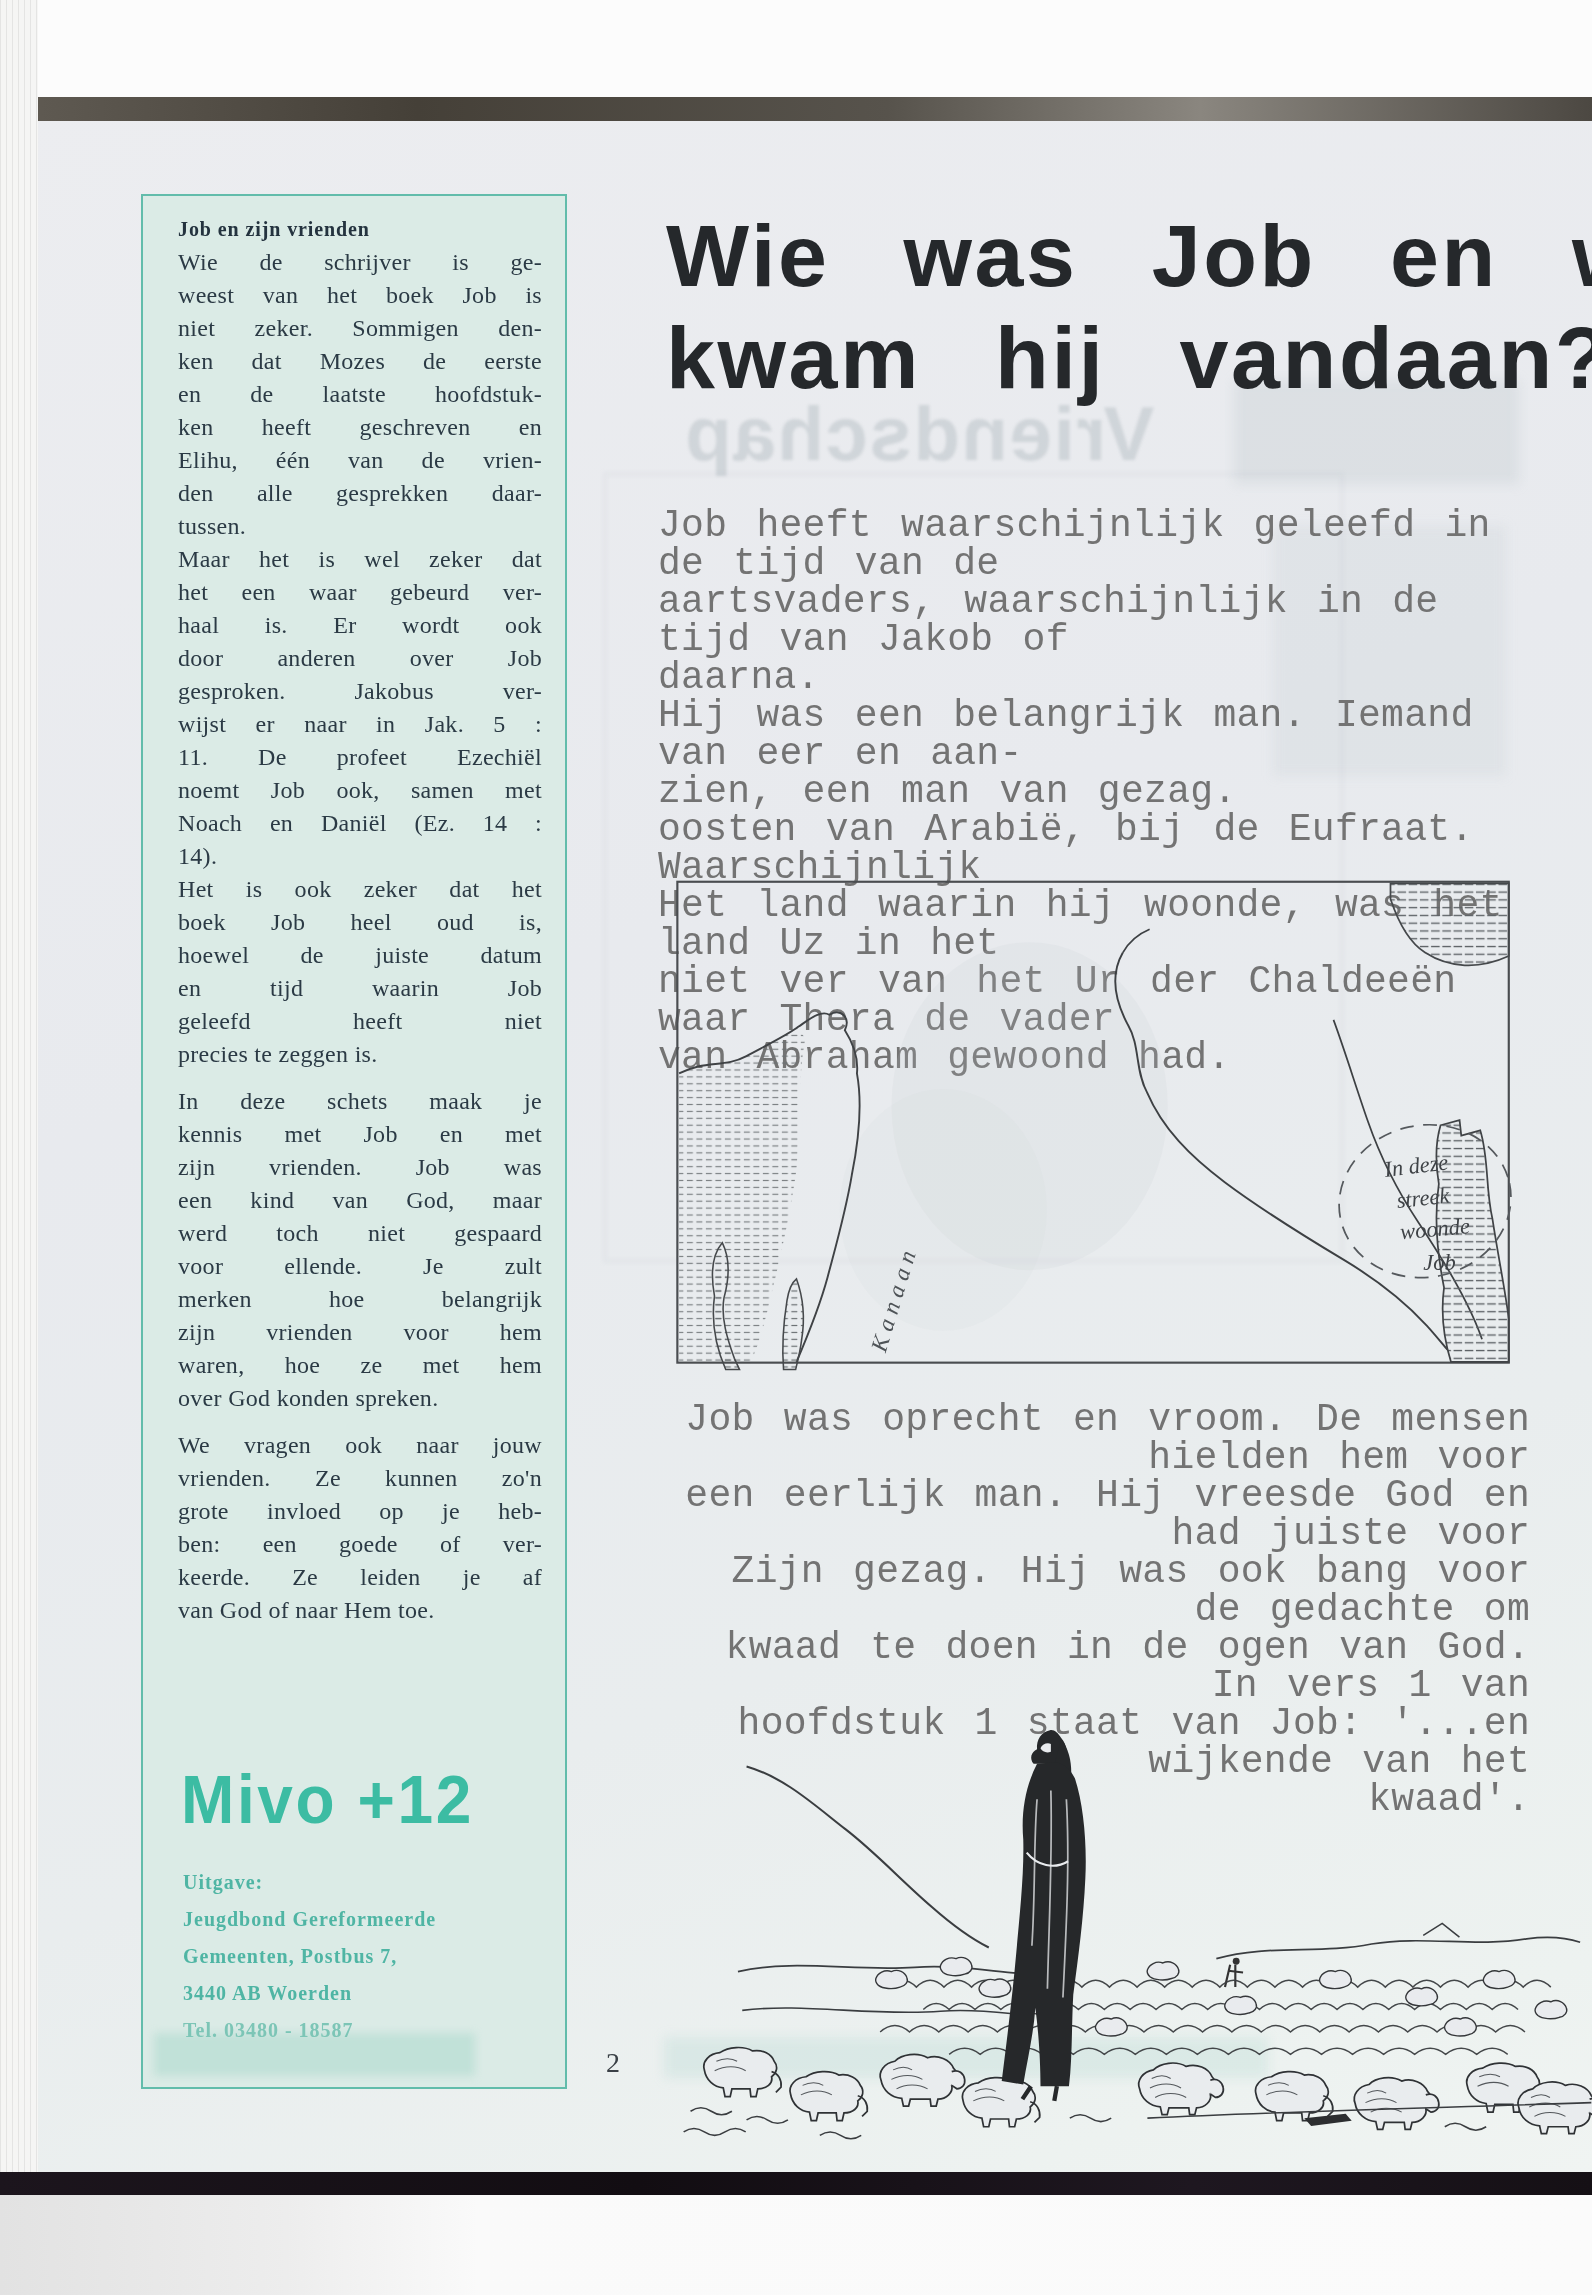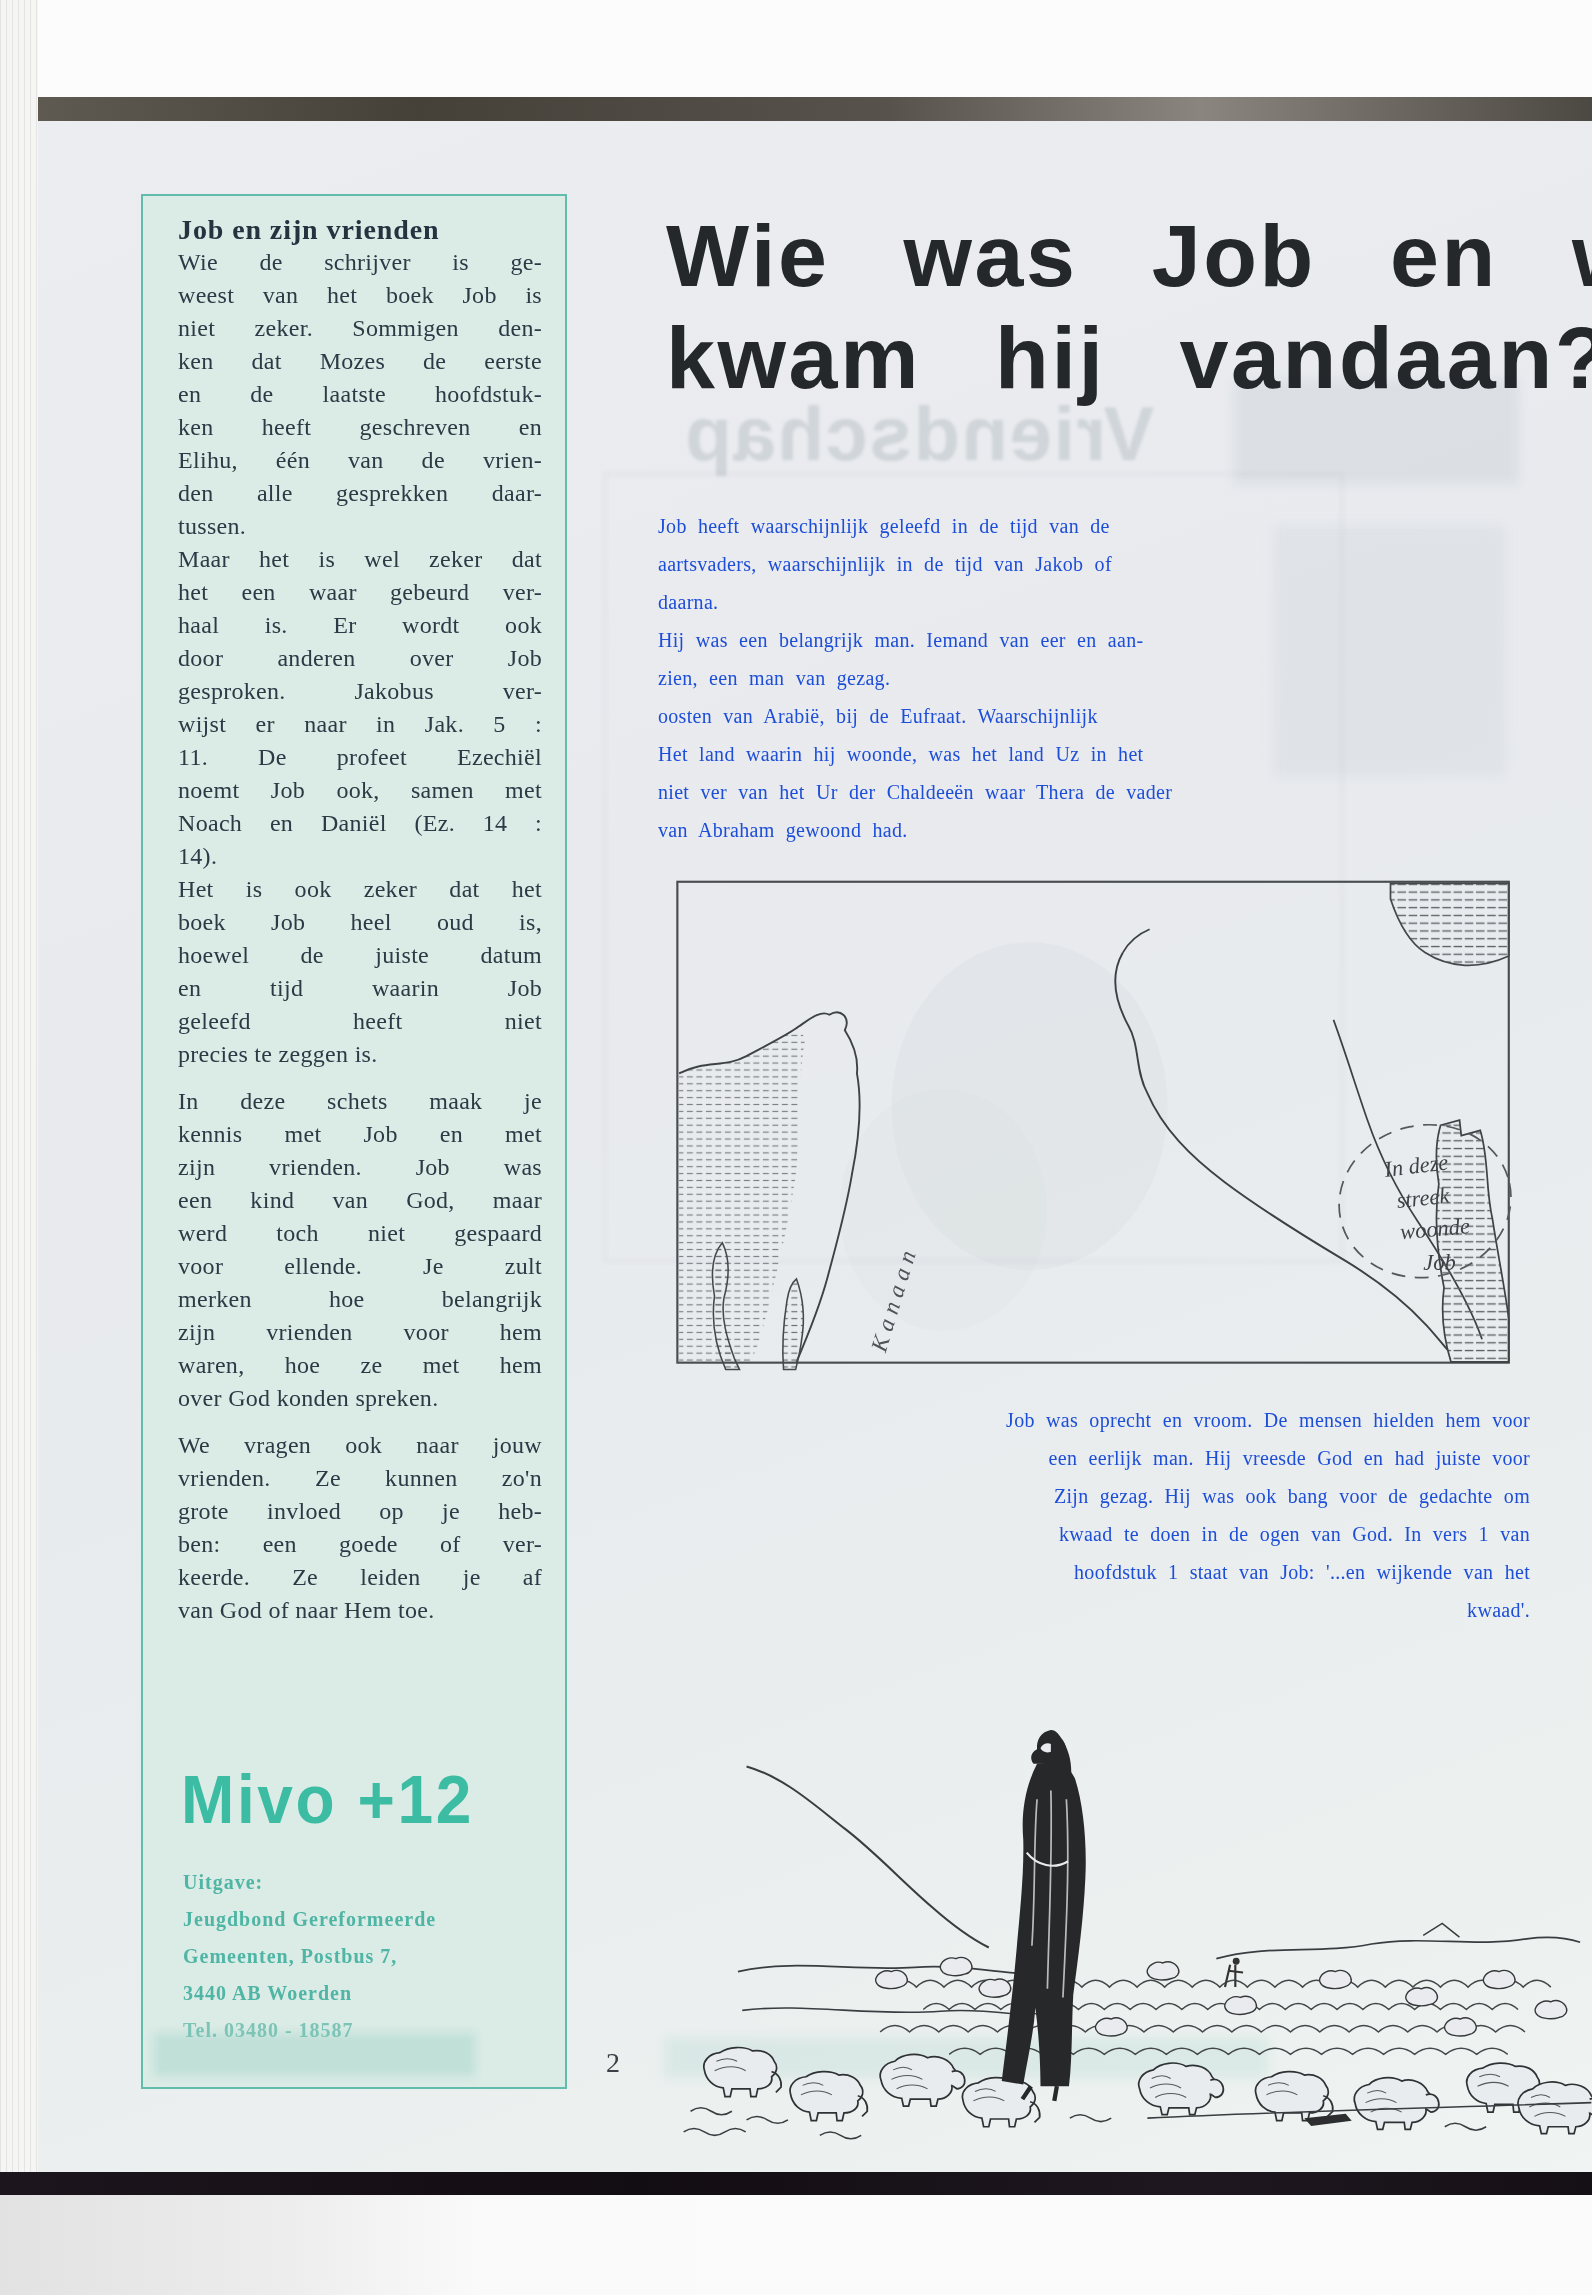--- a/index.html
+++ b/index.html
@@ -48,21 +48,21 @@
   .g3{left:604px;top:473px;width:735px;height:785px;border:2.6px solid rgba(160,176,182,0.18);background:none;filter:blur(2.6px);}
   .g4{left:154px;top:2033px;width:321px;height:43px;background:rgba(118,196,178,0.26);filter:blur(4.3px);z-index:3;}
   .g5{left:664px;top:2037px;width:604px;height:41px;background:rgba(140,200,186,0.18);}
   
   .sidebar{
     position:absolute;left:141px;top:194px;width:426px;height:1895px;
     background:#dbebe6;border:2.6px solid #62bcab;box-sizing:border-box;z-index:2;
   }
   .sidebar-inner{padding:17.3px 21px 0 35px;width:364px;box-sizing:content-box;}
   .sb-heading{
-    font-size:28px;line-height:33px;font-weight:700;color:#24333f;letter-spacing:0.9px;
+    font-size:20px;line-height:33px;font-weight:700;color:#24333f;letter-spacing:0.9px;
   }
   .sb-par{font-size:24px;line-height:33px;color:#2b3a45;letter-spacing:0.3px;}
   .gap-before{margin-top:14px;}
   .just .line{text-align:justify;text-align-last:justify;}
   .just .line:last-child{text-align-last:left;}
   .mivo{
     position:absolute;left:181px;top:1760px;
     font-family:"Liberation Sans",sans-serif;font-weight:700;font-size:64px;
     color:#3cbca3;letter-spacing:2.6px;transform:scaleY(1.06);transform-origin:left top;
     z-index:3;
@@ -75,22 +75,22 @@
   .publisher .line:last-child{color:#7cc5b6;}
   
   .headline{
     position:absolute;left:666px;top:205px;
     font-family:"Liberation Sans",sans-serif;font-weight:700;
     font-size:88px;line-height:102px;color:#25282b;
     letter-spacing:2.6px;word-spacing:47px;white-space:nowrap;z-index:2;
   }
   .main-par{
     position:absolute;left:658px;width:872px;
-    font-size:20px;line-height:38px;color:#1d4ed8;
-    word-spacing:6px;letter-spacing:0.3px;z-index:2;
+    font-size:38px;line-height:38px;color:#737373;
+    word-spacing:6px;letter-spacing:0.3px;z-index:2;font-family:Liberation Mono, monospace;
   }
   #mp1{top:507px;}
   #mp2{top:1401px;text-align:right;}
   .pageno{
     position:absolute;left:606px;top:2047px;font-size:28px;color:#3a4046;z-index:3;
   }
   .map-svg{position:absolute;left:667px;top:873px;z-index:2;}
   .shepherd-svg{position:absolute;left:664px;top:1713px;z-index:2;}
   svg text{font-family:"Liberation Serif",serif;}
 </style>

